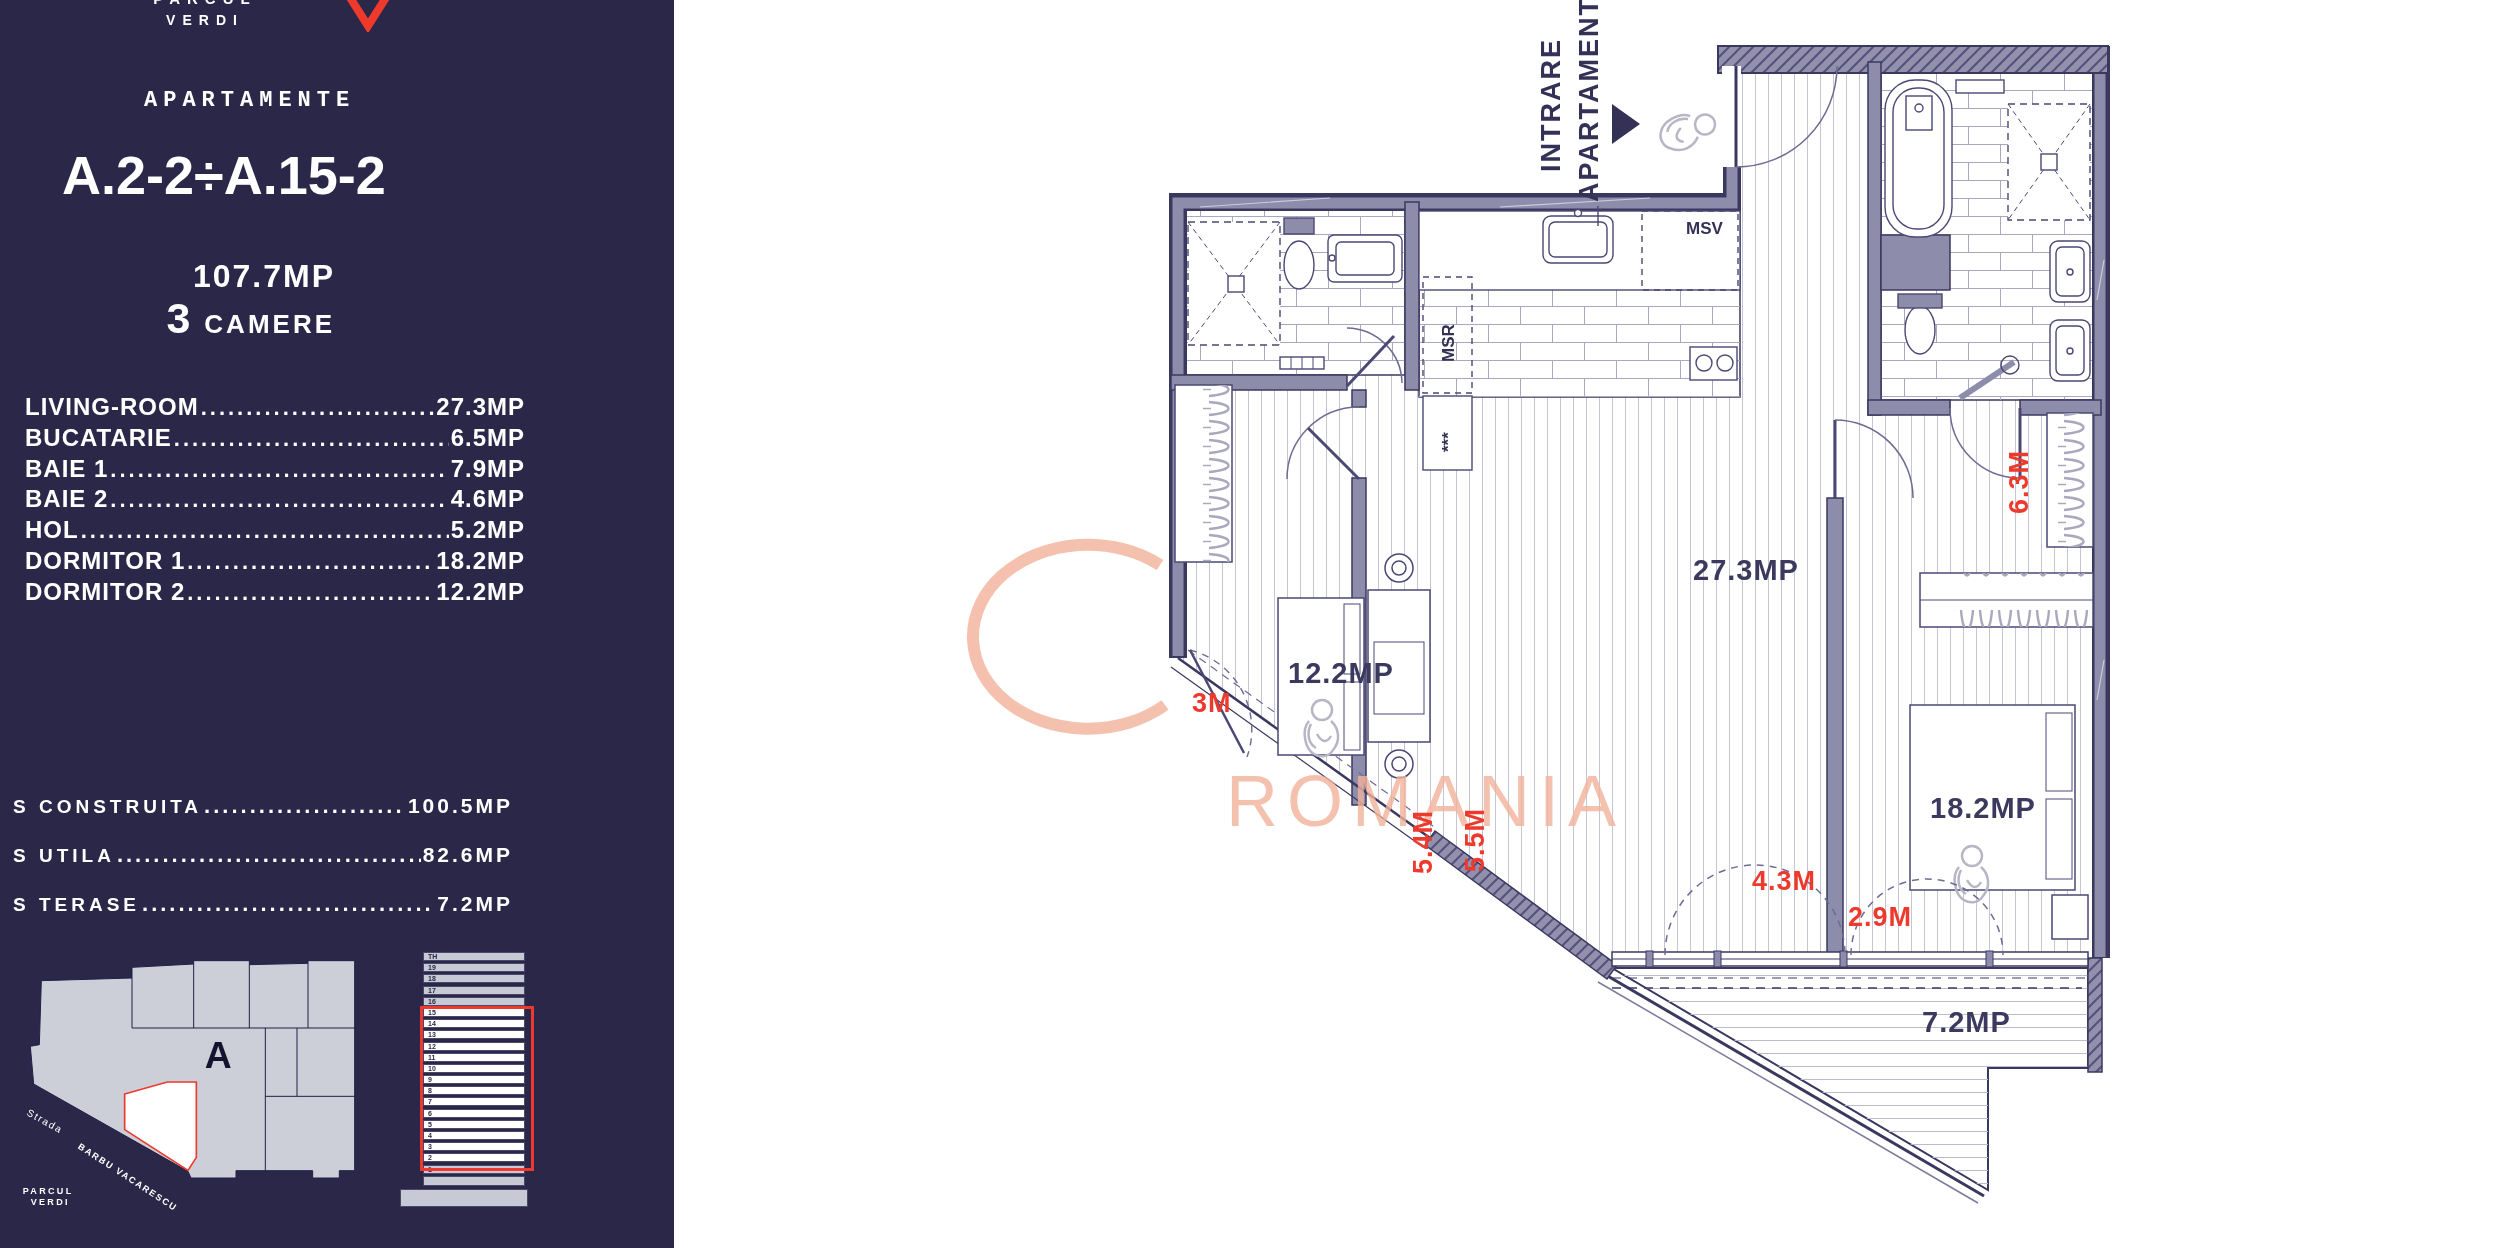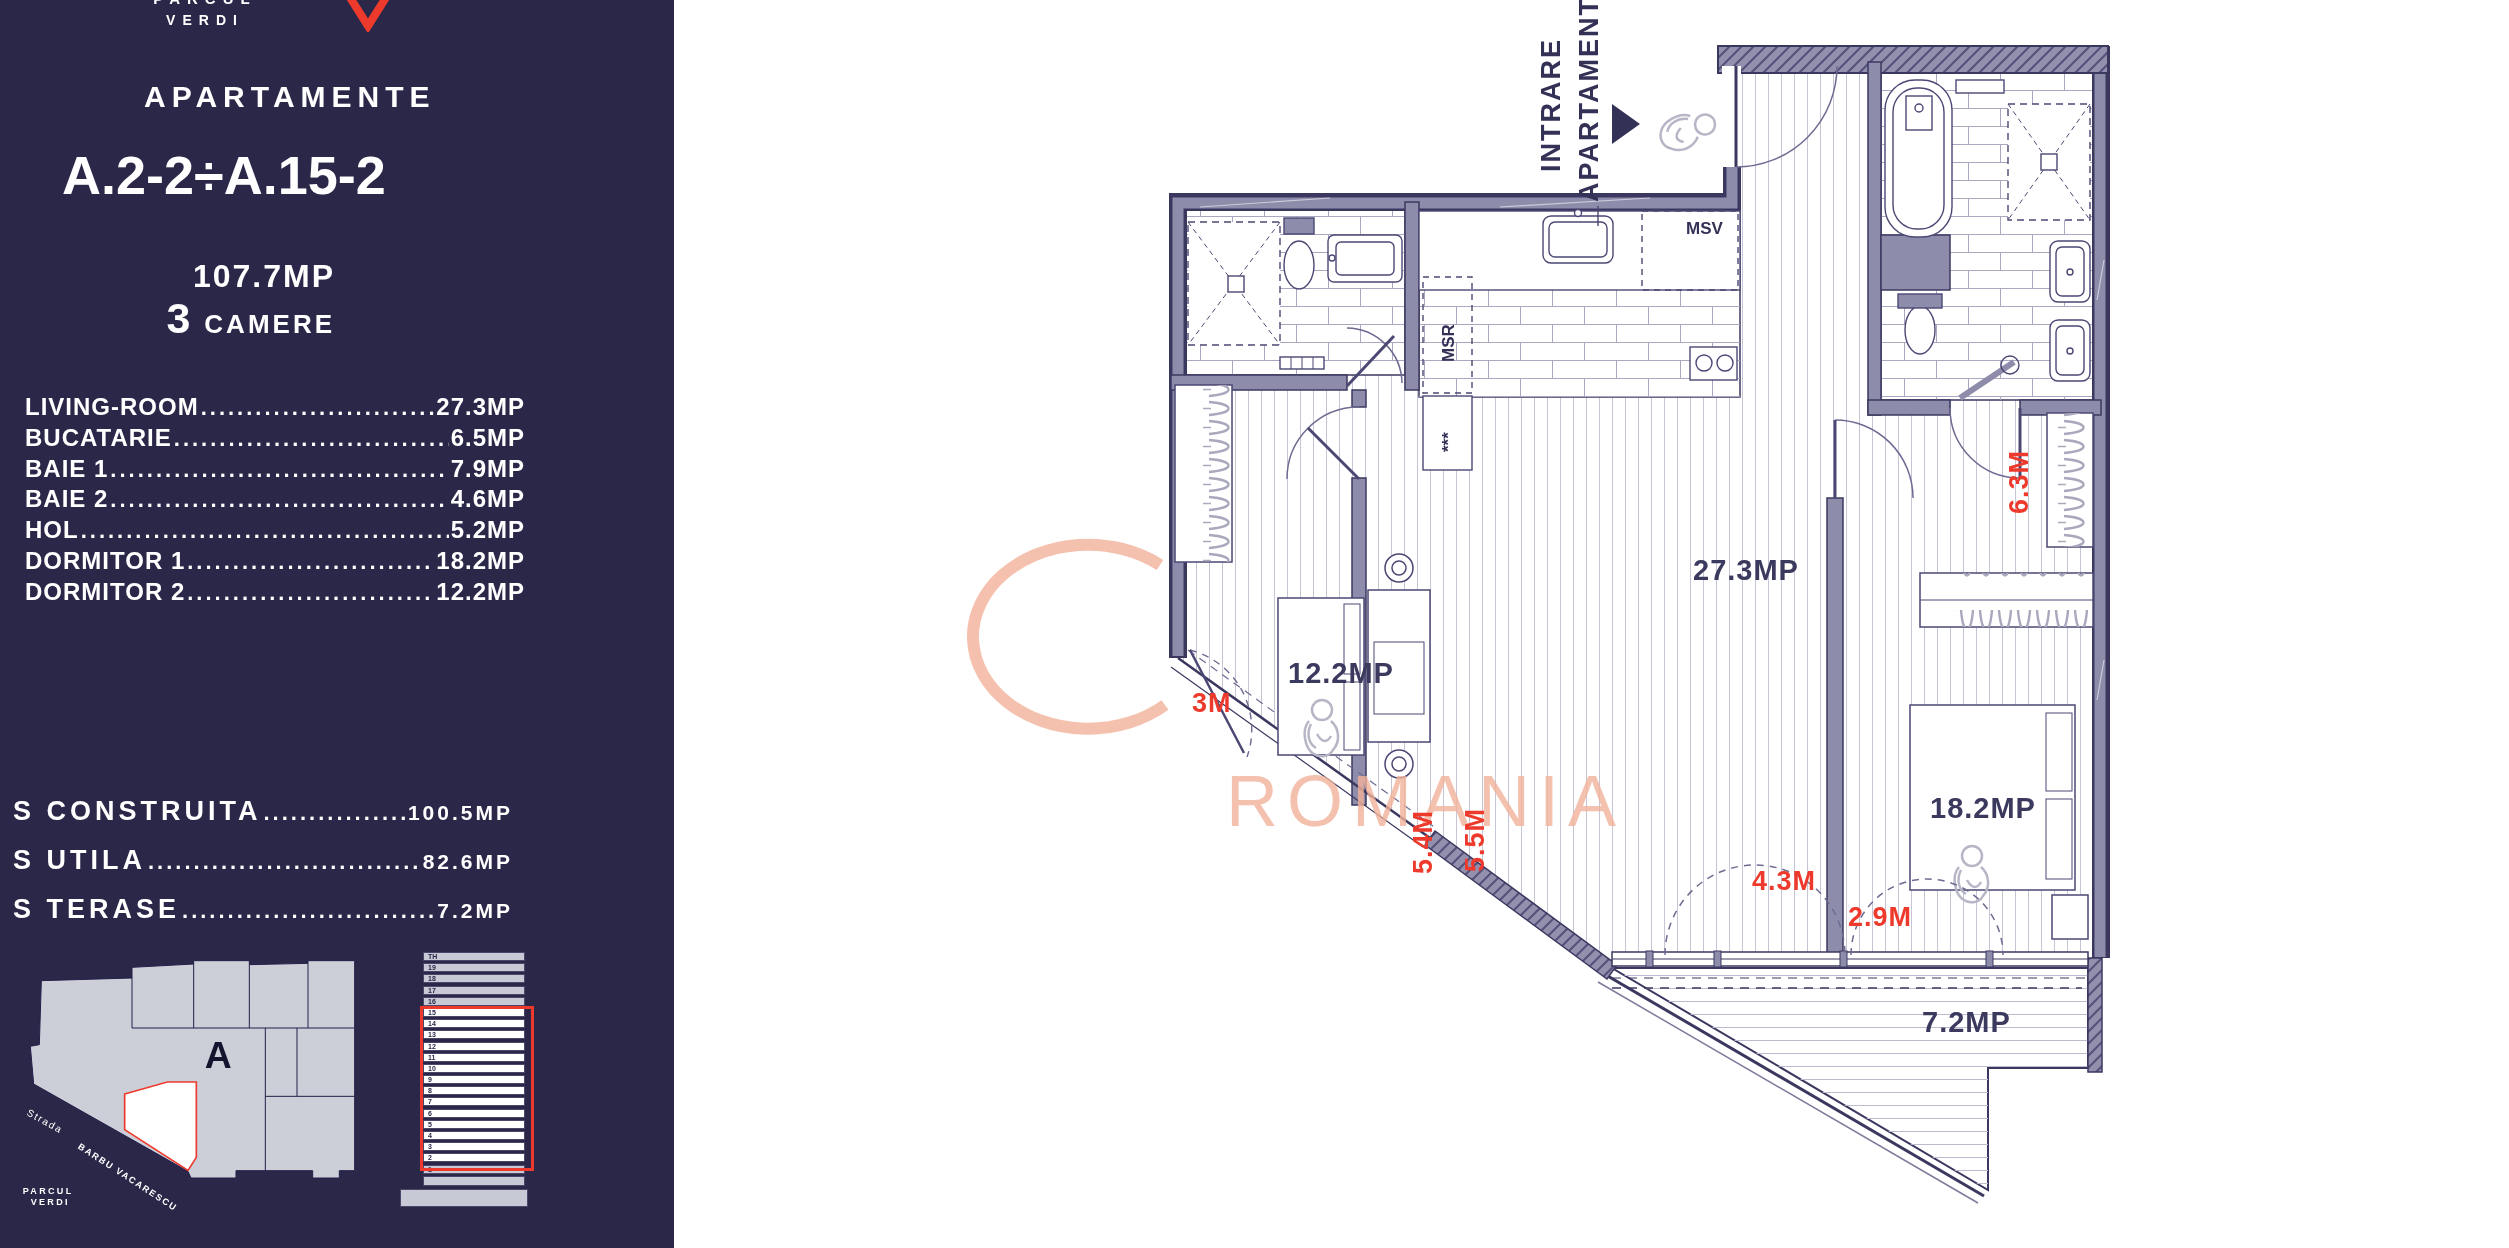--- a/index.html
+++ b/index.html
@@ -10,34 +10,34 @@
   body{width:2509px;height:1248px;position:relative;background:#fff;overflow:hidden;
        font-family:"Liberation Sans",sans-serif;}
   
   .sidebar{position:absolute;left:0;top:0;width:674px;height:1248px;background:var(--navy);color:#fff;z-index:5;}
   .logo-top{position:absolute;left:130px;top:0;width:150px;height:9px;overflow:hidden;text-align:center;
             font-size:15px;letter-spacing:7px;font-weight:600;}
   .logo-top span{display:block;margin-top:-10px;}
   .logo-verdi{position:absolute;left:130px;top:12px;width:150px;text-align:center;
             font-size:14px;letter-spacing:7px;font-weight:600;}
   .logo-chevron{position:absolute;left:340px;top:-14px;}
-  .apt-label{position:absolute;left:144px;top:80px;font-size:30px;font-weight:700;letter-spacing:6px;}
+  .apt-label{position:absolute;left:144px;top:88px;font-size:22px;font-weight:700;letter-spacing:6px;font-family:Liberation Mono, monospace;}
   .apt-title{position:absolute;left:62px;top:144px;font-size:54px;font-weight:700;letter-spacing:0px;white-space:nowrap;}
   .apt-area{position:absolute;left:0;top:258px;width:335px;text-align:right;font-size:32px;font-weight:700;letter-spacing:2px;}
   .apt-rooms{position:absolute;left:0;top:294px;width:335px;text-align:right;}
   .apt-rooms .num{font-size:43px;font-weight:700;}
   .apt-rooms .cam{font-size:26px;font-weight:700;letter-spacing:3px;margin-left:14px;}
   .room-list{position:absolute;left:13px;top:381px;width:500px;list-style:none;margin:12px;padding:0;}
   .room-list li{display:flex;align-items:baseline;height:30.8px;font-weight:700;}
   .room-list .rn{font-size:24px;letter-spacing:1px;white-space:nowrap;}
   .room-list .rv{font-size:24px;letter-spacing:1px;white-space:nowrap;}
   .dots{flex:1;overflow:hidden;white-space:nowrap;font-size:22px;letter-spacing:3px;font-weight:700;margin:0 2px;}
   .totals{position:absolute;left:13px;top:752px;width:500px;}
   .totals .trow{display:flex;align-items:baseline;height:49px;font-weight:700;}
-  .totals .rn{font-size:27px;letter-spacing:4px;white-space:nowrap;margin-top:44px;}
+  .totals .rn{font-size:19px;letter-spacing:4px;white-space:nowrap;margin-top:44px;}
   .totals .rv{font-size:21px;letter-spacing:3px;white-space:nowrap;}
   .site-svg{position:absolute;left:2px;top:948px;}
   
   .elevation{position:absolute;left:400px;top:946px;width:140px;height:302px;}
   #elevation-bars{position:absolute;left:0;top:0;right:0;bottom:0;padding-top:6px;}
   .floor-bar{width:102px;height:9px;margin:0 0 2.2px 23px;background:#c7c9d4;border:1px solid #4a476b;
              box-sizing:border-box;font-size:7px;line-height:7px;color:#2b2749;font-weight:700;padding-left:4px;}
   .floor-bar.hl{background:#ffffff;}
   .elev-red{position:absolute;left:20px;top:60px;width:108px;height:159px;border:3px solid var(--red);}
   .ground1{position:absolute;left:23px;top:230px;width:102px;height:10px;background:#c7c9d4;border:1px solid #4a476b;box-sizing:border-box;}

